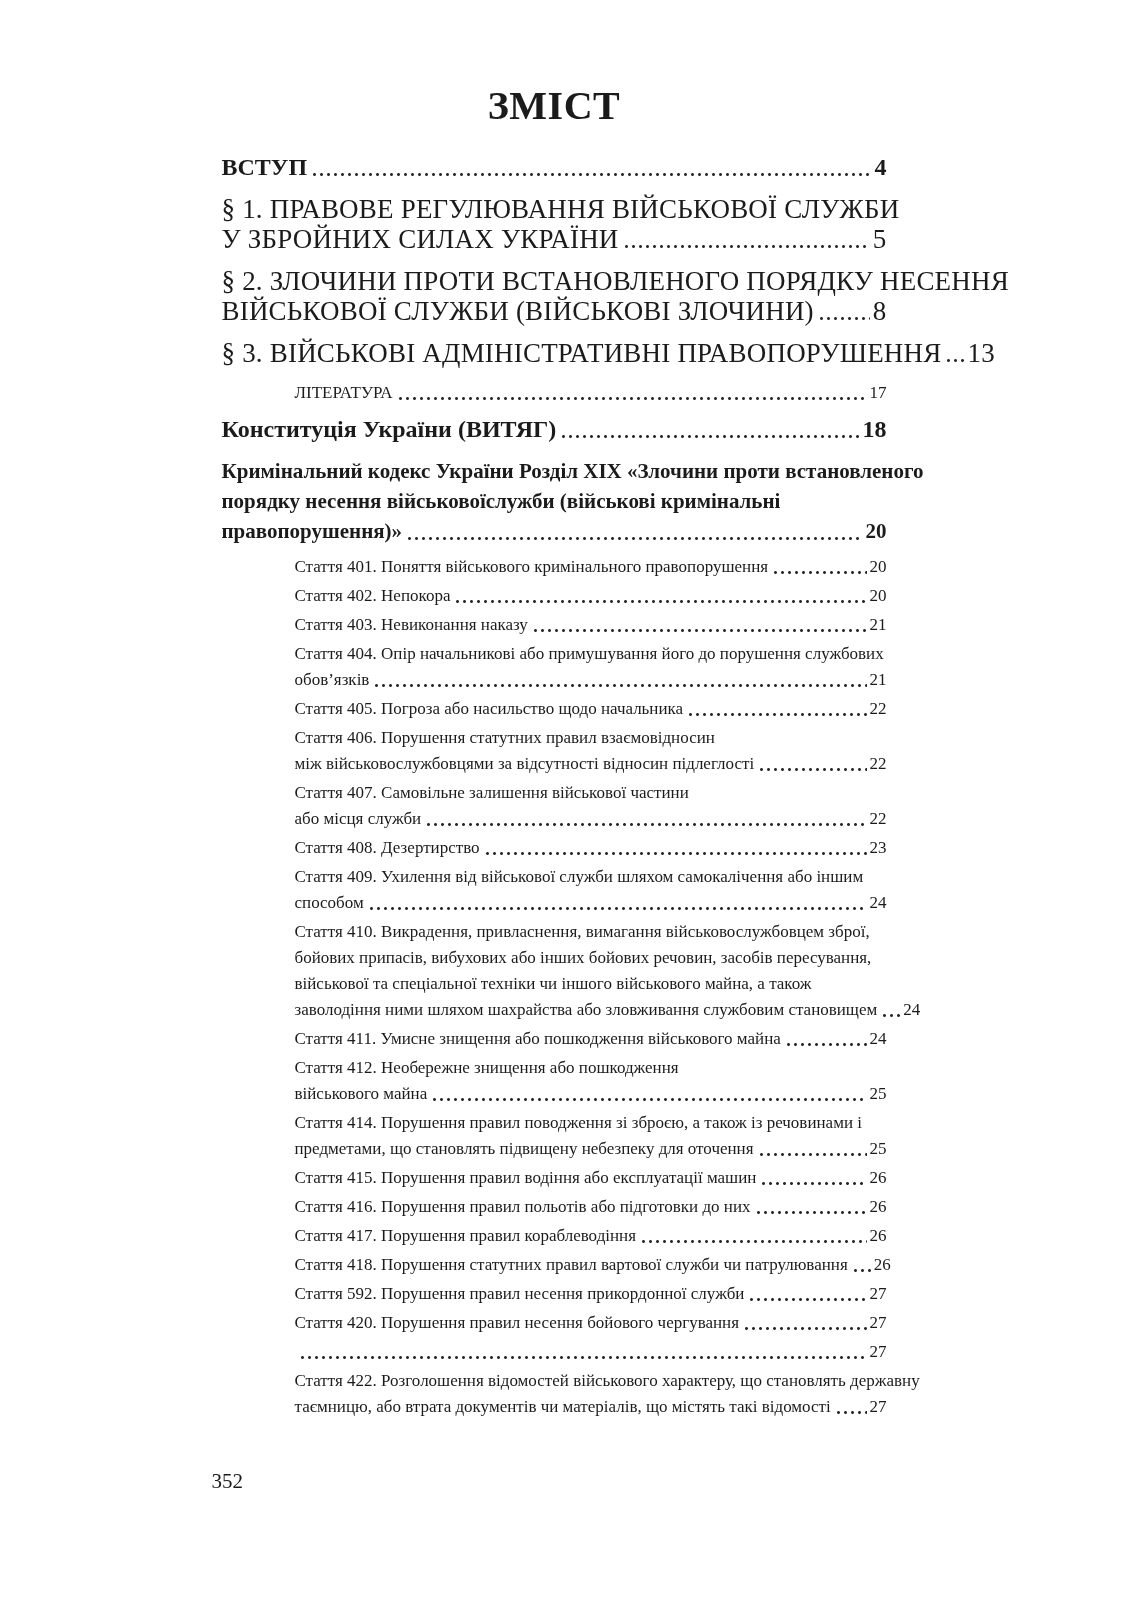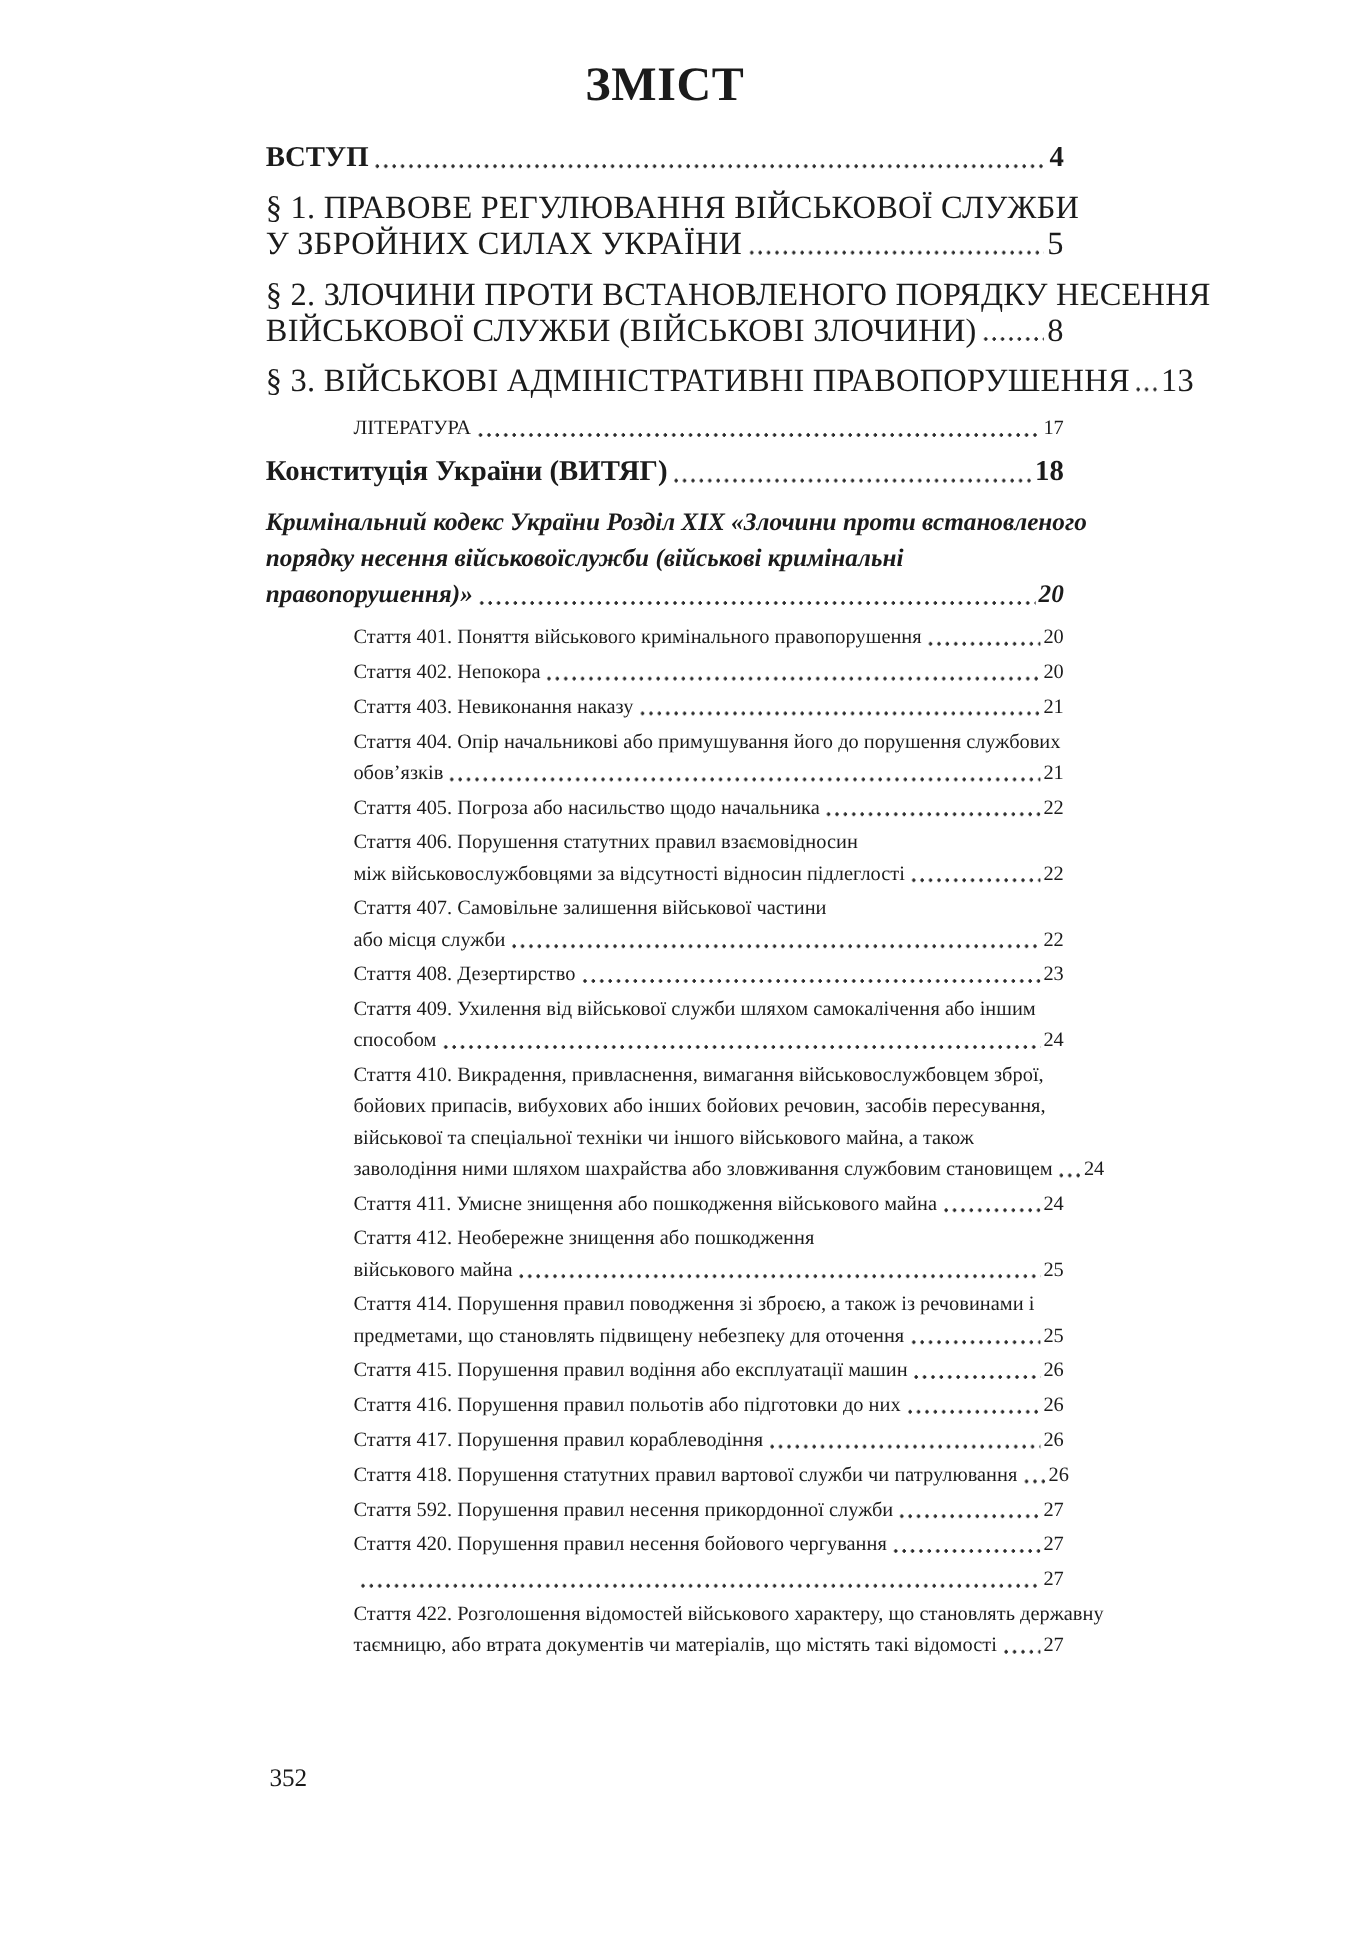--- a/index.html
+++ b/index.html
@@ -5,21 +5,21 @@
   * { margin: 0; padding: 0; box-sizing: border-box; }
   html, body { background: #ffffff; }
   .page {
     width: 945px;
     height: 1615px;
     margin: 0 auto;
     background: #ffffff;
     position: relative;
     font-family: "Liberation Serif", serif;
     color: #1b1b1b;
-    padding: 48px 157px 0 123px;
+    padding: 84px 157px 0 123px;
     overflow: hidden;
   }
   .title {
     text-align: center;
     font-size: 40px;
     font-weight: 700;
     line-height: 44px;
     letter-spacing: 0.5px;
     margin-bottom: 24px;
   }
@@ -39,28 +39,28 @@
     background-repeat: repeat-x;
     background-position: left bottom;
   }
   .pagenum { white-space: nowrap; }
 
   
   .e-main  { font-weight: 700; margin-bottom: 12px; }
   .e-main .line, .e-main .row { font-size: 24px; line-height: 30px; }
   .e-section { font-weight: 400; letter-spacing: 0.2px; margin-bottom: 12px; }
   .e-section .line, .e-section .row { font-size: 27px; line-height: 30px; }
-  .e-doc   { font-weight: 700; margin-bottom: 8px; font-style: italic; }
+  .e-doc   { font-weight: 700; margin-bottom: 8px; }
   .e-doc .line, .e-doc .row { font-size: 21px; line-height: 30px; }
   .e-lit   { padding-left: 73px; margin-bottom: 8px; }
   .e-item  { padding-left: 73px; margin-bottom: 3px; }
 
   .footer-num {
     position: absolute;
-    left: 126px;
+    left: 113px;
     top: 1468px;
     font-size: 21px;
     line-height: 26px;
   }
 </style>
 </head>
 <body>
 
 <div class="page">
   <h1 class="title">ЗМІСТ</h1>

